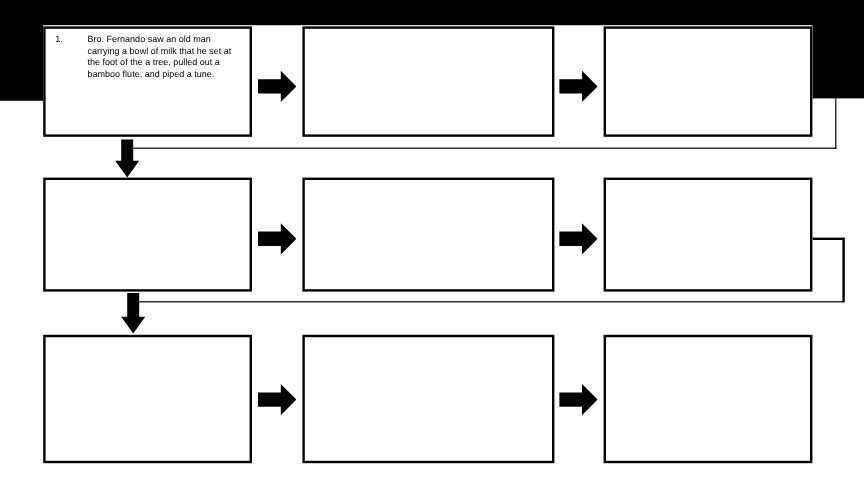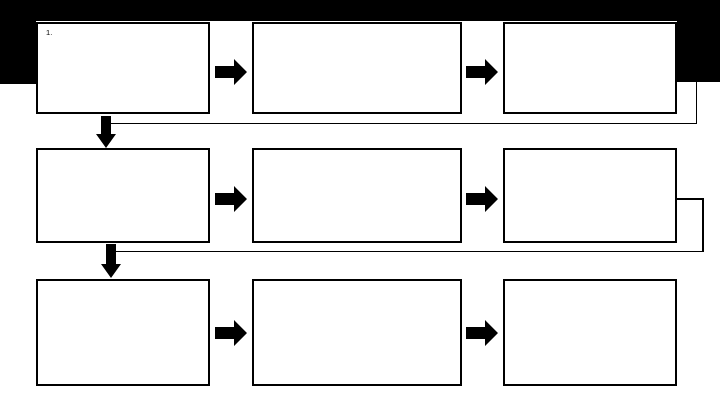--- a/index.html
+++ b/index.html
@@ -43,20 +43,21 @@
   <div class="conn" style="left:695.5px; top:82px; width:1.5px; height:42px;"></div>
   <div class="conn" style="left:111px; top:122.5px; width:586px; height:1.5px;"></div>
 
   <div class="conn" style="left:677px; top:198px; width:26px; height:1.5px;"></div>
   <div class="conn" style="left:702px; top:198px; width:1.5px; height:54px;"></div>
   <div class="conn" style="left:116px; top:250.5px; width:587px; height:1.5px;"></div>
 
   <div class="flowbox" style="left:36px; top:22px; width:174px; height:92px;">
     <div class="content">
       <span class="num">1.</span>
+      <span class="txt">Bro. Fernando saw an old man carrying a bowl of milk that he set at the foot of the a tree, pulled out a bamboo flute, and piped a tune.</span>
     </div>
   </div>
   <div class="flowbox" style="left:252px; top:22px; width:210px; height:92px;">
     <div class="content">
       <span class="num"></span>
       <span class="txt"></span>
     </div>
   </div>
   <div class="flowbox" style="left:503px; top:22px; width:174px; height:92px;">
     <div class="content">

